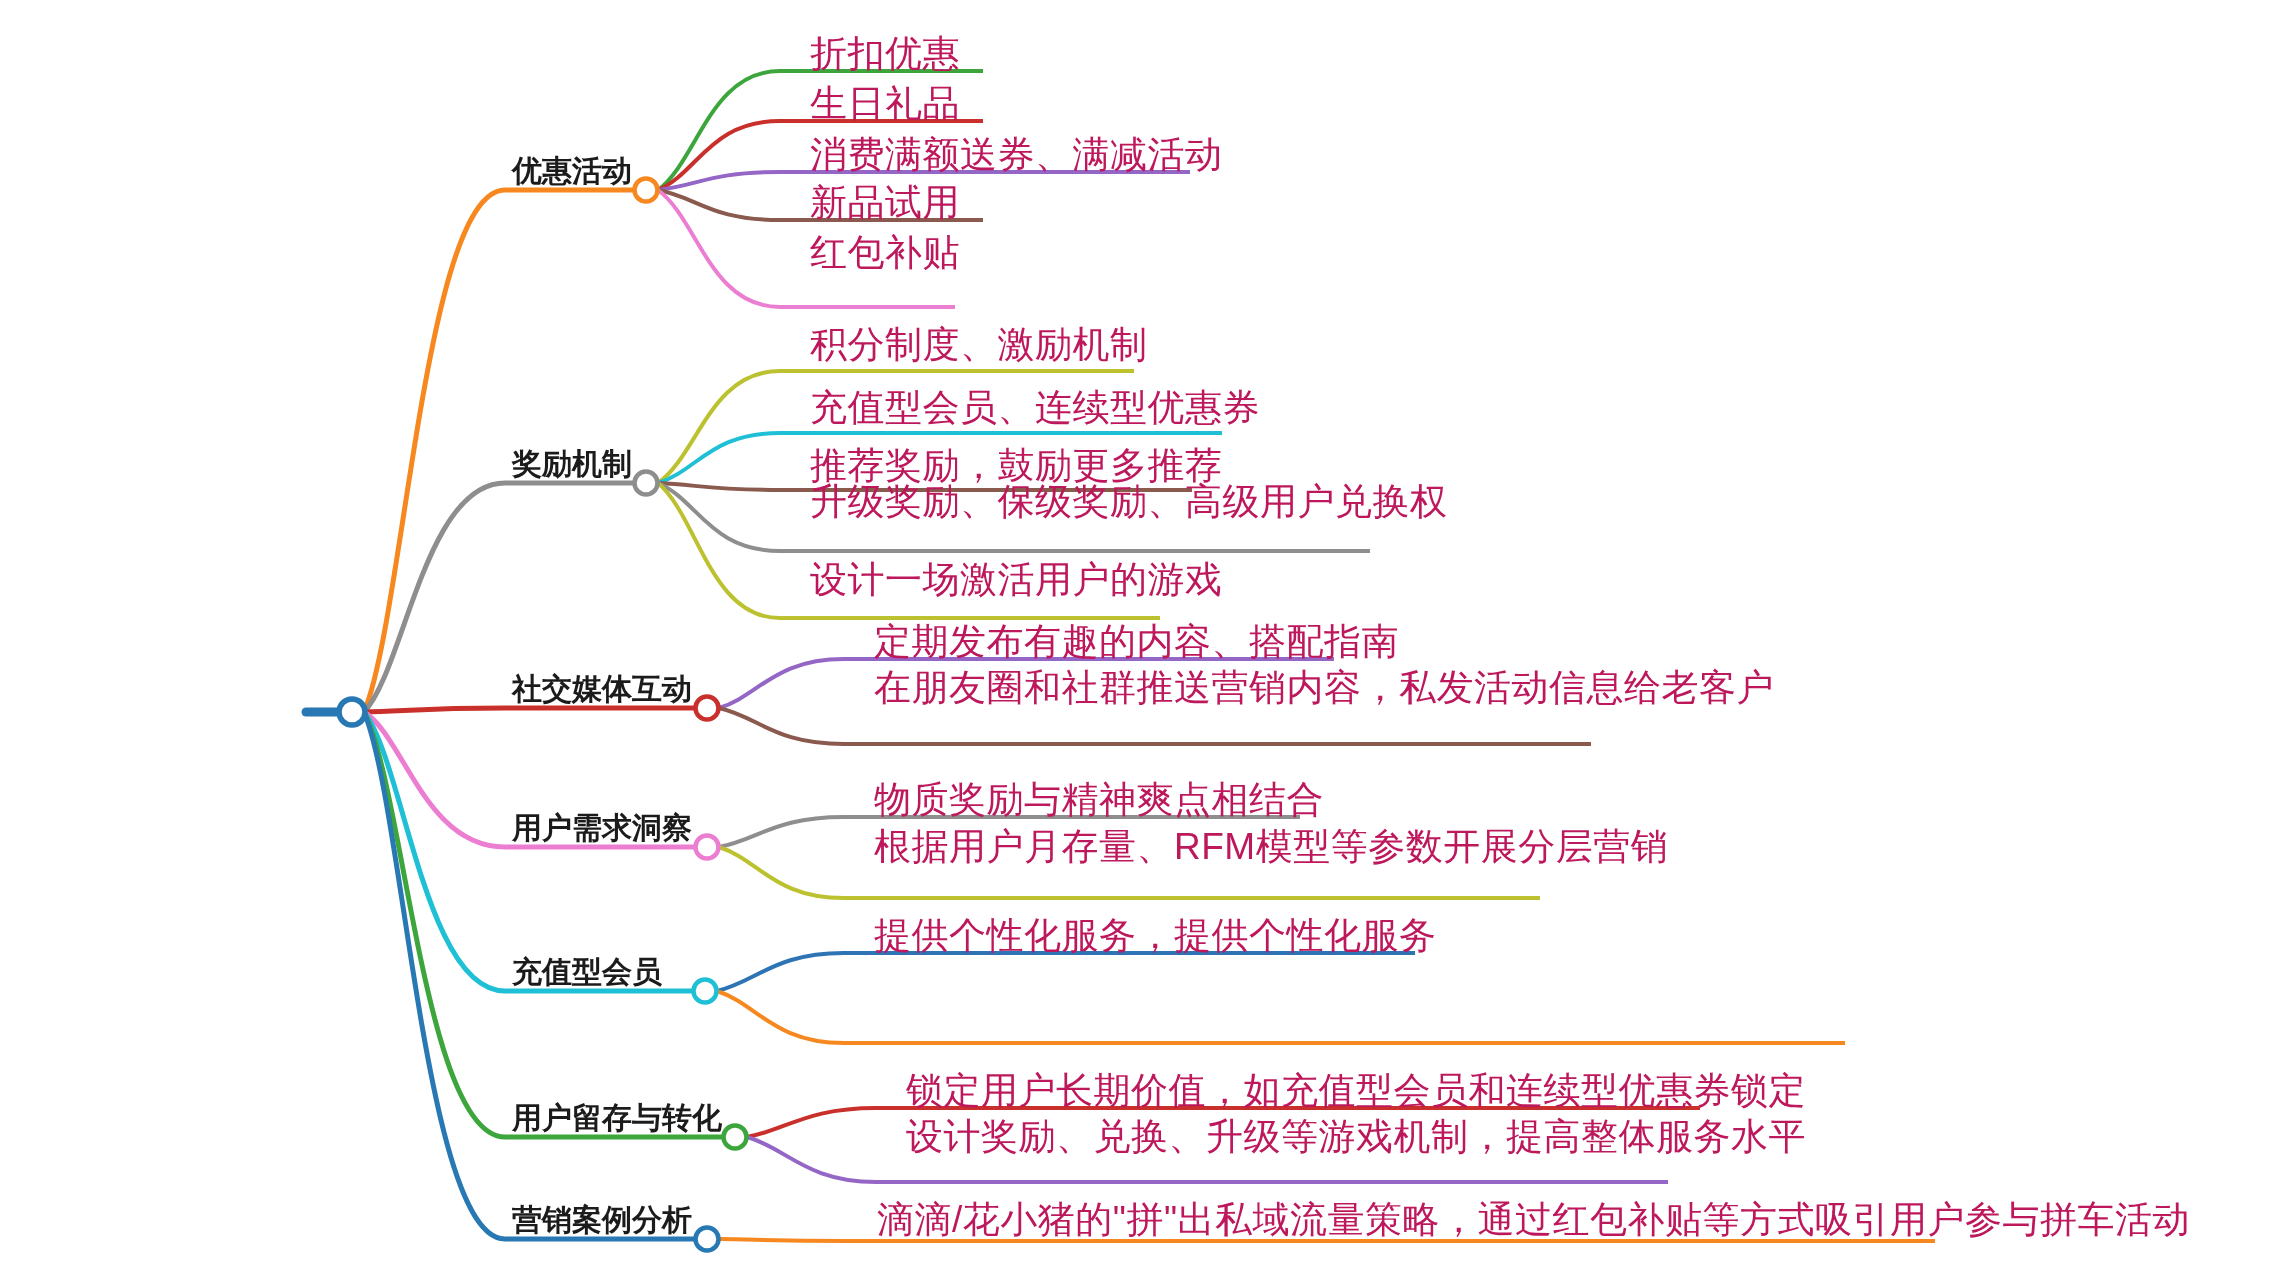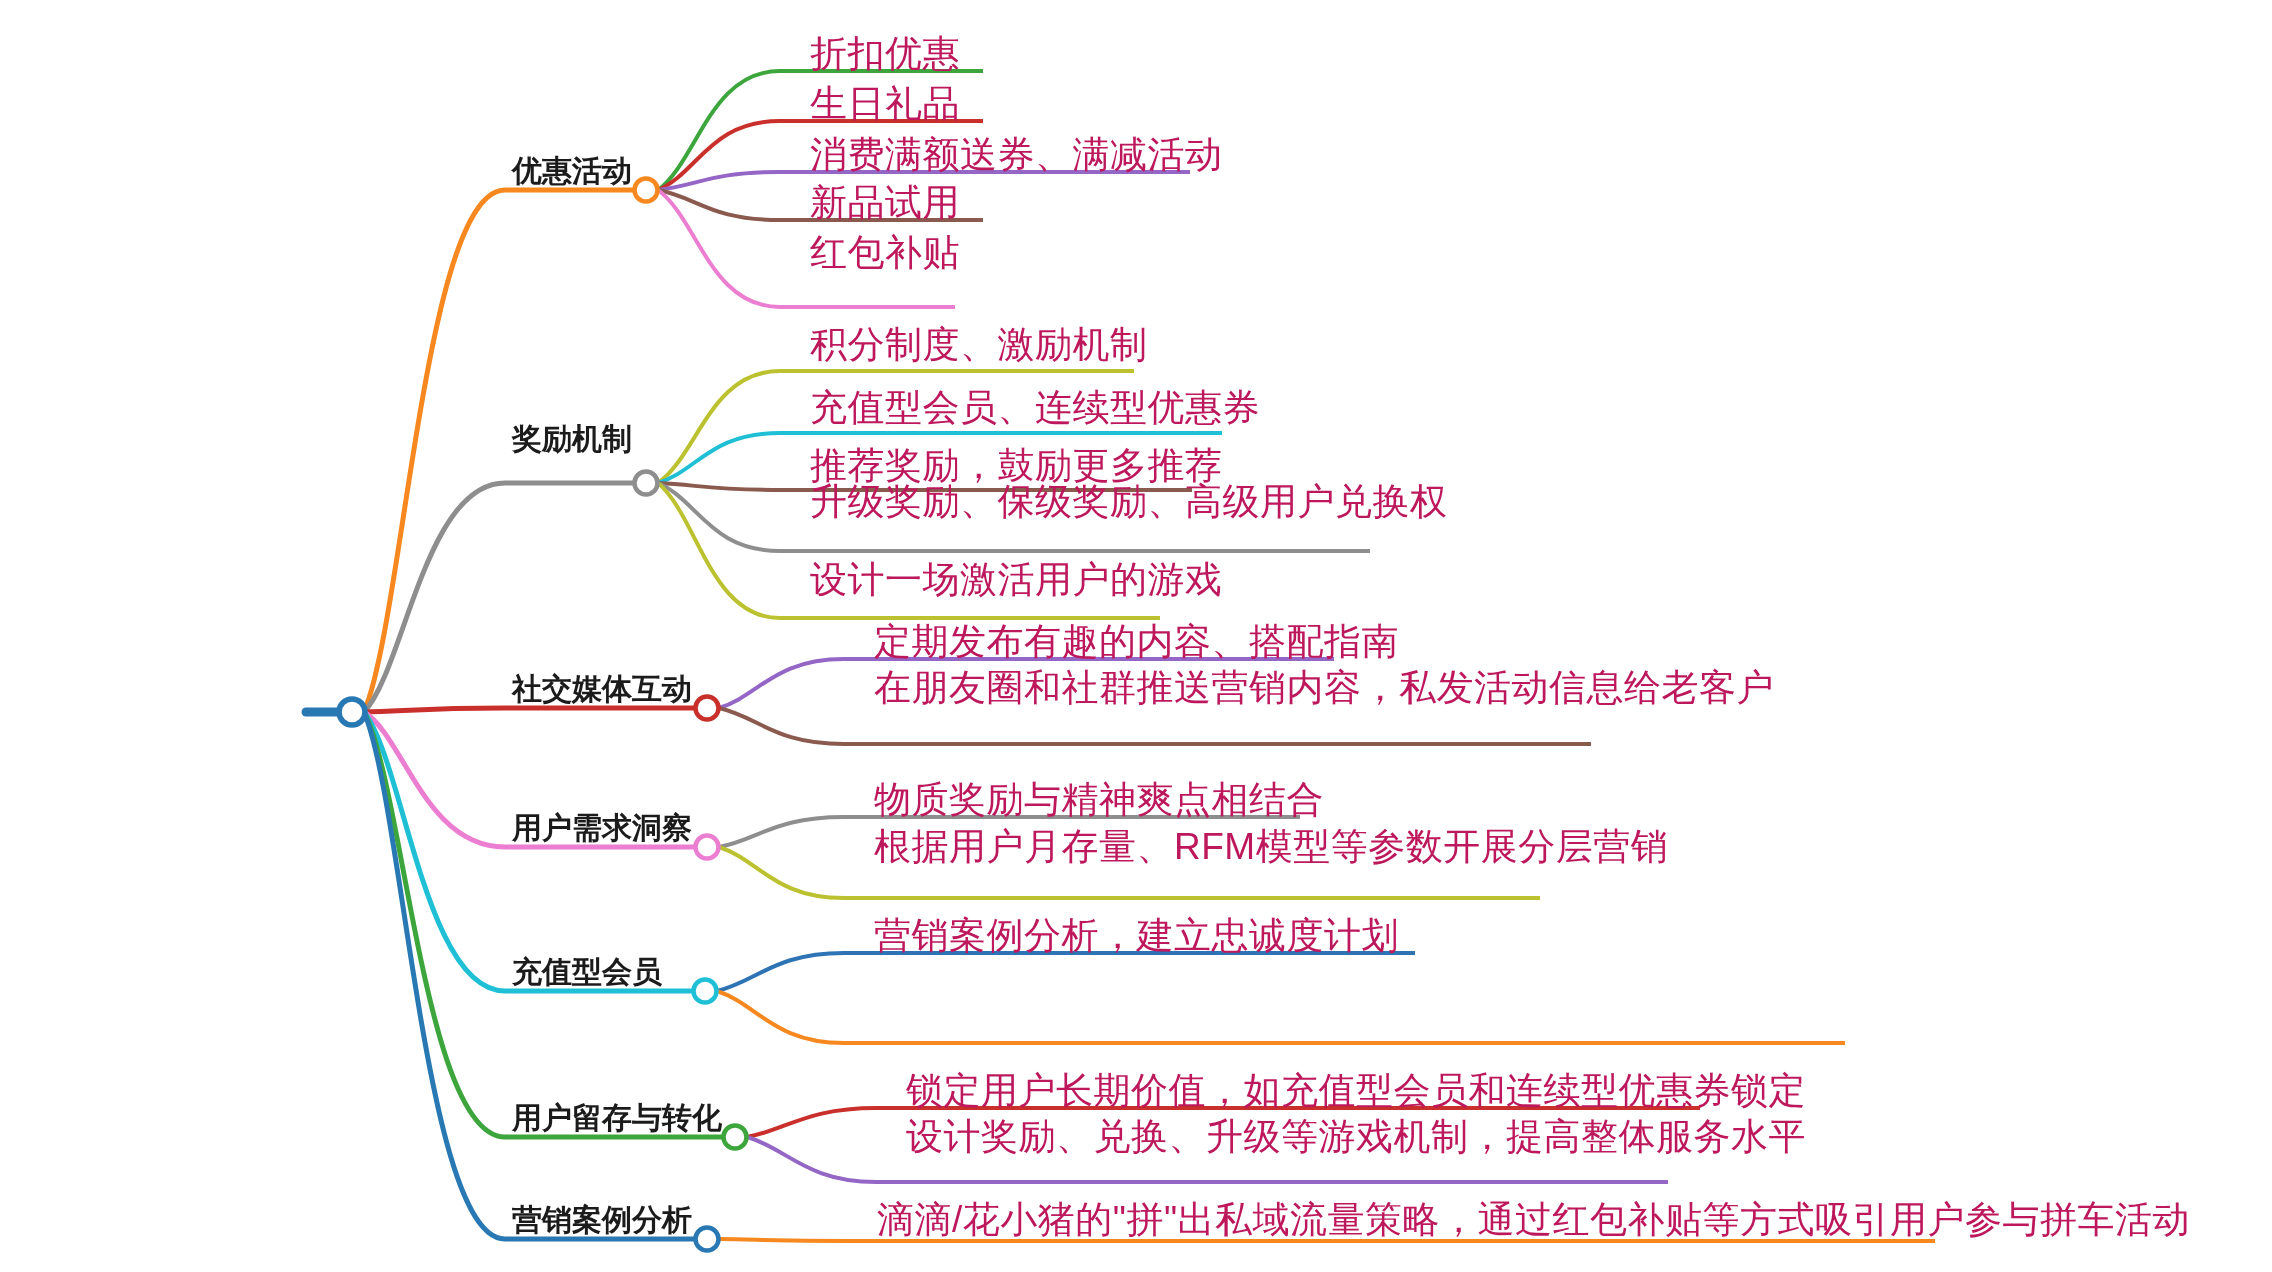--- a/index.html
+++ b/index.html
@@ -52,32 +52,32 @@
       <circle cx="735" cy="1137" r="11.5" fill="#ffffff" stroke="#3CA63C" stroke-width="4.5"></circle>
       <circle cx="707" cy="1239" r="11.5" fill="#ffffff" stroke="#2878B4" stroke-width="4.5"></circle>
       <circle cx="352" cy="712" r="13" fill="#ffffff" stroke="#2878B4" stroke-width="5.5"></circle>
     </svg>
     <div class="topic-label" style="left: 512px; top: 156px;">优惠活动</div>
     <div class="subtopic-label" style="left: 810px; top: 39px;">折扣优惠</div>
     <div class="subtopic-label" style="left: 810px; top: 89px;">生日礼品</div>
     <div class="subtopic-label" style="left: 810px; top: 140px;">消费满额送券、满减活动</div>
     <div class="subtopic-label" style="left: 810px; top: 188px;">新品试用</div>
     <div class="subtopic-label" style="left: 810px; top: 238px;">红包补贴</div>
-    <div class="topic-label" style="left: 512px; top: 424px;">奖励机制</div>
+    <div class="topic-label" style="left: 512px; top: 449px;">奖励机制</div>
     <div class="subtopic-label" style="left: 810px; top: 330px;">积分制度、激励机制</div>
     <div class="subtopic-label" style="left: 810px; top: 393px;">充值型会员、连续型优惠券</div>
     <div class="subtopic-label" style="left: 810px; top: 451px; text-align: right;">推荐奖励，鼓励更多推荐</div>
     <div class="subtopic-label" style="left: 810px; top: 487px;">升级奖励、保级奖励、高级用户兑换权</div>
     <div class="subtopic-label" style="left: 810px; top: 565px;">设计一场激活用户的游戏</div>
     <div class="topic-label" style="left: 512px; top: 674px;">社交媒体互动</div>
     <div class="subtopic-label" style="left: 874px; top: 627px;">定期发布有趣的内容、搭配指南</div>
     <div class="subtopic-label" style="left: 874px; top: 673px;">在朋友圈和社群推送营销内容，私发活动信息给老客户</div>
     <div class="topic-label" style="left: 512px; top: 813px;">用户需求洞察</div>
     <div class="subtopic-label" style="left: 874px; top: 785px;">物质奖励与精神爽点相结合</div>
     <div class="subtopic-label" style="left: 874px; top: 832px;">根据用户月存量、RFM模型等参数开展分层营销</div>
     <div class="topic-label" style="left: 512px; top: 957px;">充值型会员</div>
-    <div class="subtopic-label" style="left: 874px; top: 921px;">营销案例分析，建立忠诚度计划</div>
+    <div class="subtopic-label" style="left: 874px; top: 921px;">提供个性化服务，提供个性化服务</div>
     <div class="topic-label" style="left: 512px; top: 1103px;">用户留存与转化</div>
     <div class="subtopic-label" style="left: 906px; top: 1076px;">锁定用户长期价值，如充值型会员和连续型优惠券锁定</div>
     <div class="subtopic-label" style="left: 906px; top: 1122px;">设计奖励、兑换、升级等游戏机制，提高整体服务水平</div>
     <div class="topic-label" style="left: 512px; top: 1205px;">营销案例分析</div>
     <div class="subtopic-label" style="left: 877px; top: 1205px;">滴滴/花小猪的"拼"出私域流量策略，通过红包补贴等方式吸引用户参与拼车活动</div>
   </div>
 
 </body></html>

